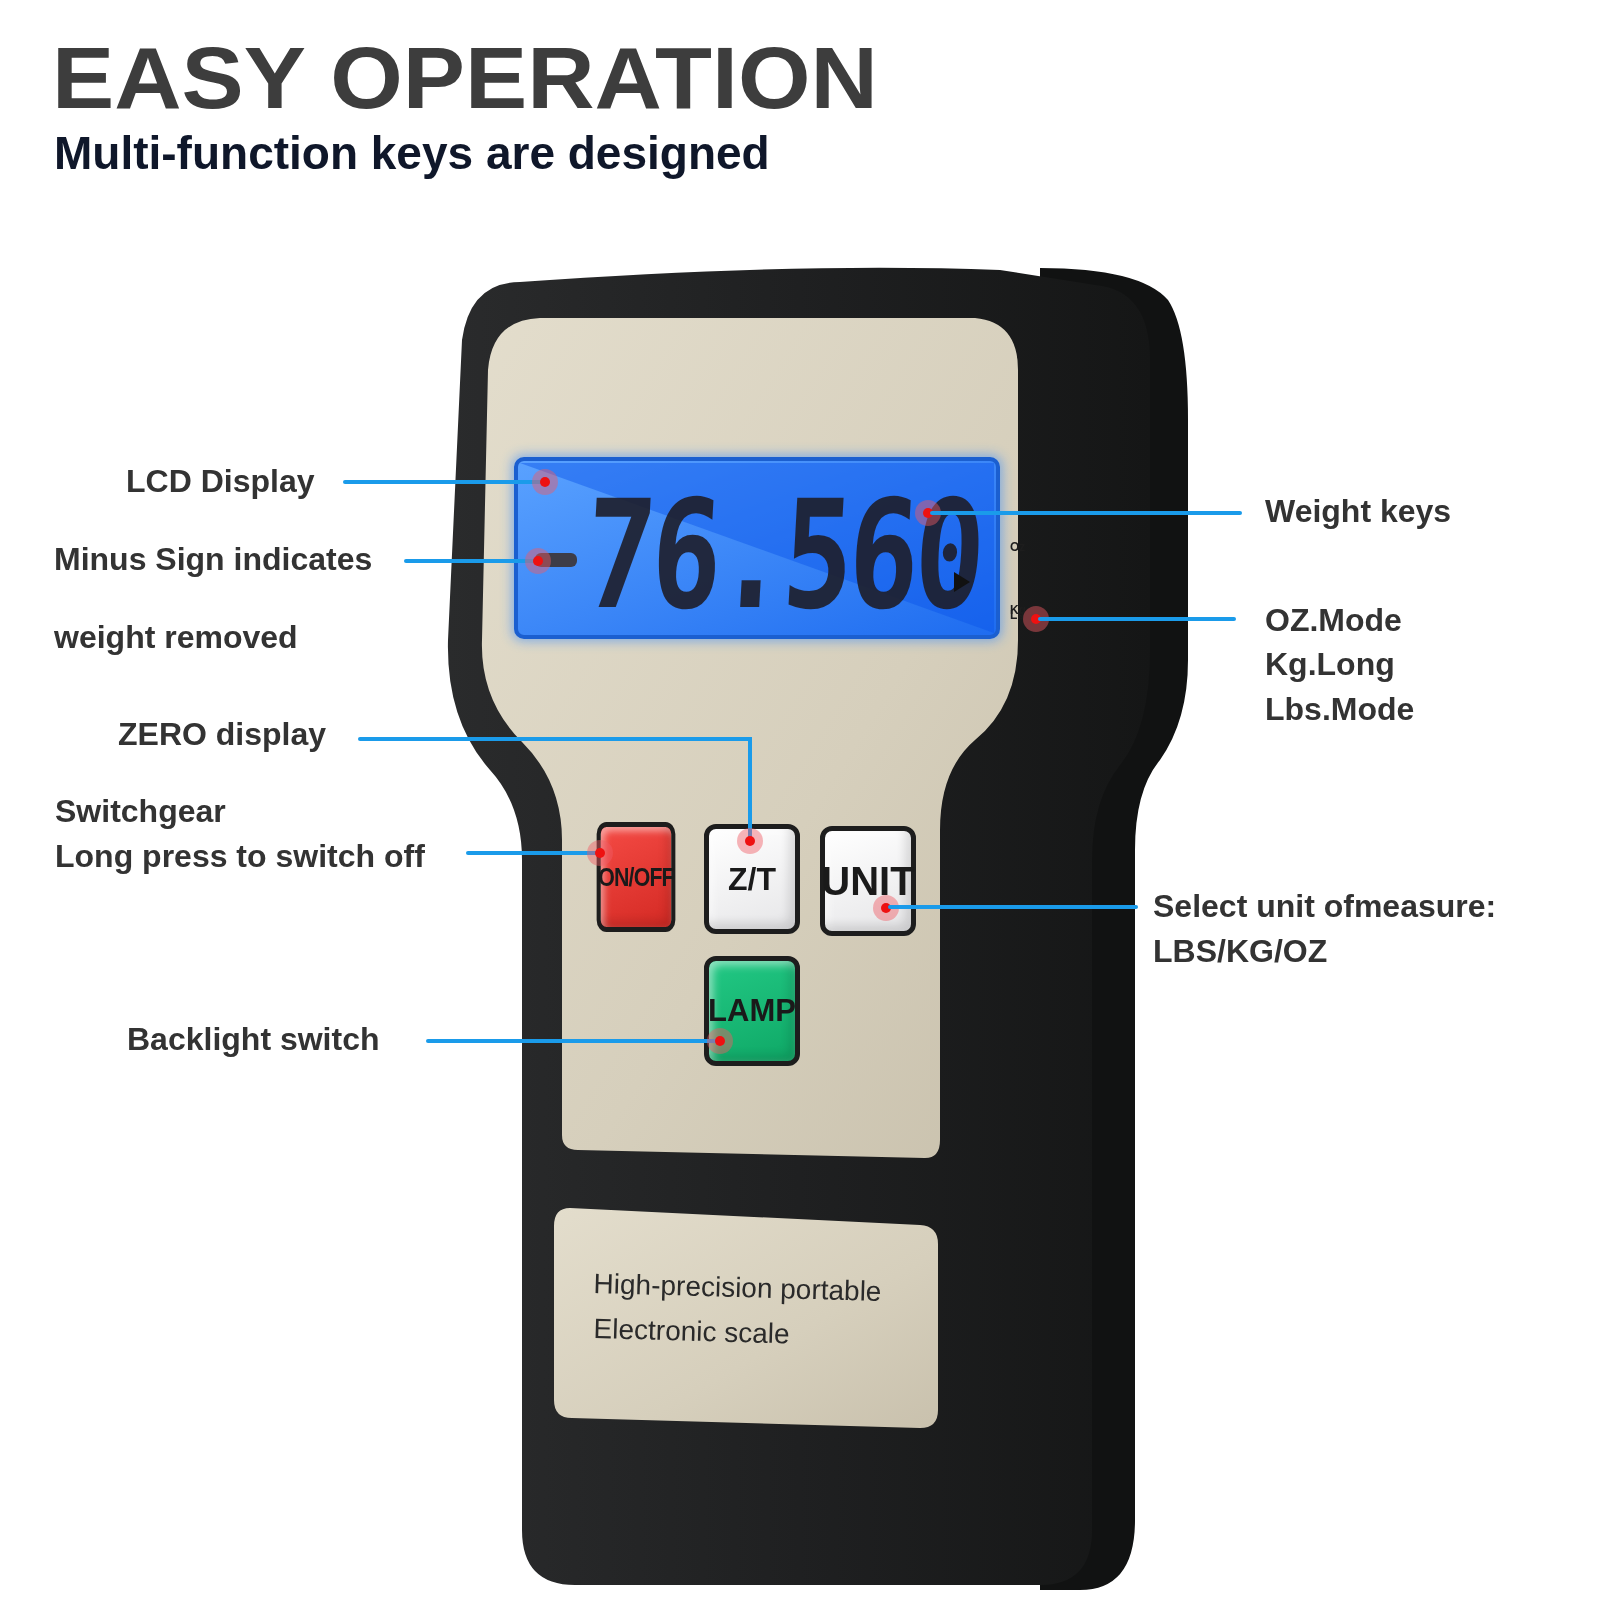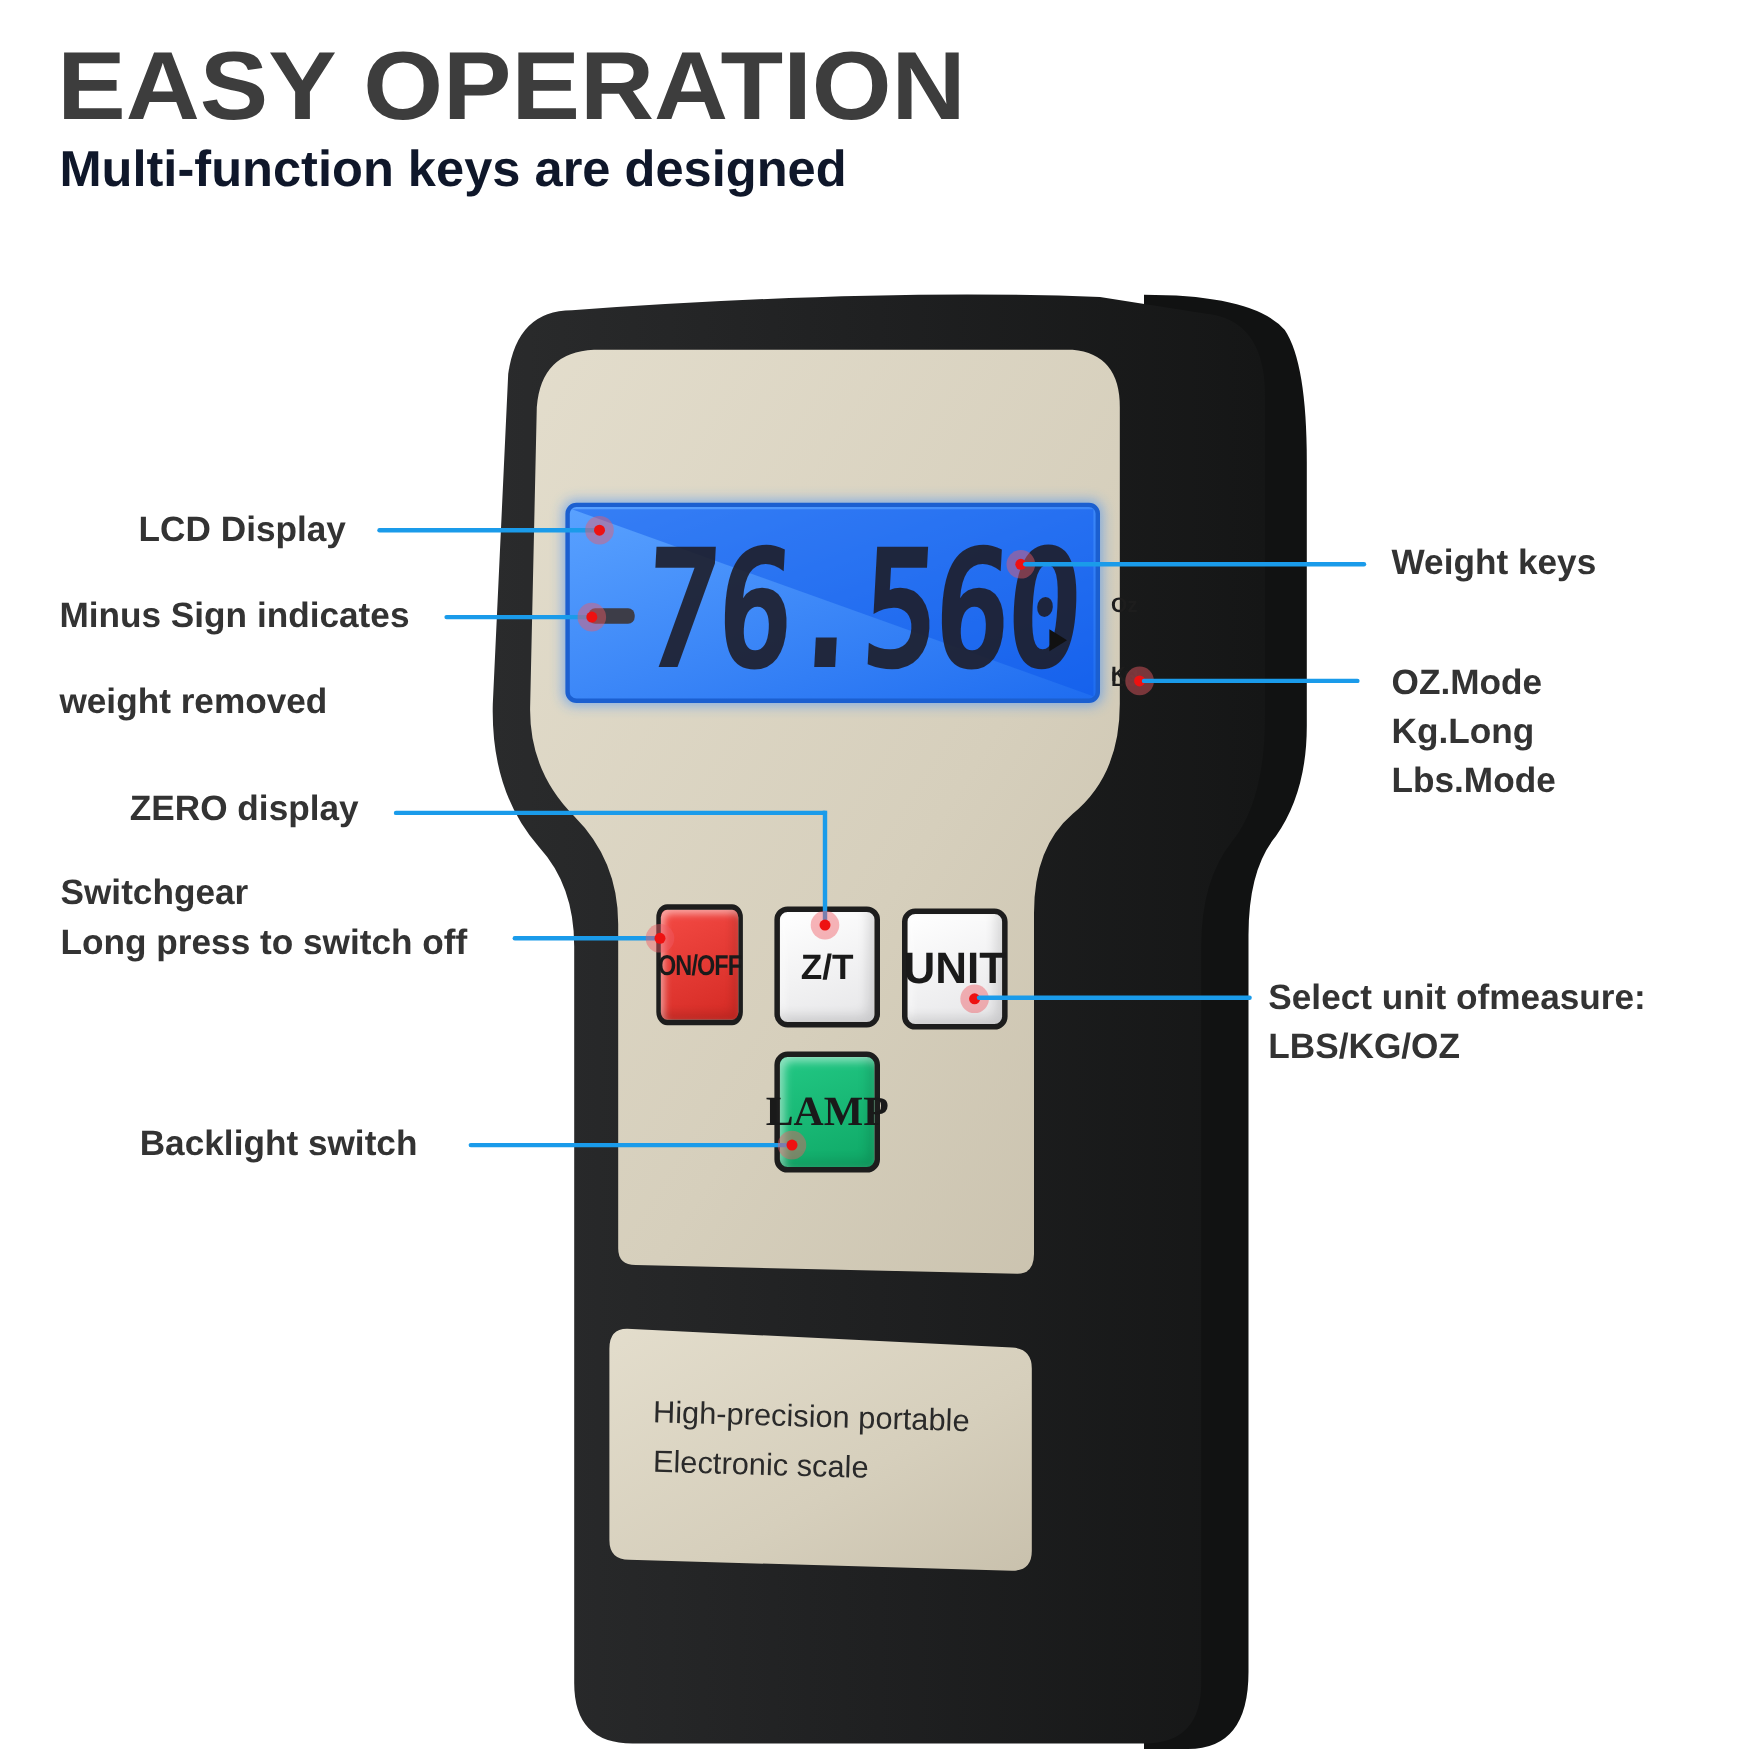--- a/index.html
+++ b/index.html
@@ -15,28 +15,28 @@
   .vleader { position: absolute; width: 4px; background: #1a9bea; }
   .dot { position: absolute; width: 26px; height: 26px; border-radius: 50%;
          background: rgba(240,90,100,0.45); transform: translate(-13px,-13px); }
   .dot::after { content: ""; position: absolute; left: 8px; top: 8px; width: 10px; height: 10px; border-radius: 50%; background: #ee1111; }
   .lcd-digits { position: absolute; left: 590px; top: 480px; font-family: "DejaVu Sans Mono", monospace;
                 font-size: 150px; font-weight: 700; color: #1e1e2a; letter-spacing: -6px; line-height: 1;
                 transform: scaleX(0.78) skewX(-4deg); transform-origin: left top; opacity: 0.9; }
   .lcd-minus { position: absolute; left: 535px; top: 553px; width: 42px; height: 14px; border-radius: 6px; background: #3d3d48; }
   .lcd-arrow { position: absolute; left: 954px; top: 572px; width: 0; height: 0;
                border-top: 10px solid transparent; border-bottom: 10px solid transparent; border-left: 16px solid #111; }
-  .unit-ind { position: absolute; left: 1010px; font-size: 19px; font-weight: 700; color: #1d1d1d; }
+  .unit-ind { position: absolute; left: 1010px; font-size: 12px; font-weight: 700; color: #1d1d1d; }
   .key { position: absolute; width: 86px; height: 100px; border-radius: 12px; border: 5px solid #1d1d1d;
          display: flex; align-items: center; justify-content: center; font-weight: 700; color: #1a1a1a;
          box-shadow: inset -6px -6px 10px rgba(0,0,0,0.12), inset 4px 4px 8px rgba(255,255,255,0.5); }
   .key-on { background: linear-gradient(160deg, #f44a44, #d42a24); font-size: 26px; letter-spacing: -1px; transform: scaleX(0.82); }
   .key-zt { background: linear-gradient(160deg, #ffffff, #e6e6e8); font-size: 32px; }
   .key-unit { background: linear-gradient(160deg, #ffffff, #e6e6e8); font-size: 40px; }
-  .key-lamp { background: linear-gradient(160deg, #22c884, #0fa866); font-size: 38px; font-family: Liberation Serif, serif; }
+  .key-lamp { background: linear-gradient(160deg, #22c884, #0fa866); font-size: 31px; }
   .plate-text { position: absolute; left: 594px; font-size: 28px; color: #2a2a2a; line-height: 1; transform: rotate(1.6deg); transform-origin: left top; }
 </style>
 </head>
 <body>
 
 <div class="headline">EASY OPERATION</div>
 <div class="subhead">Multi-function keys are designed</div>
 
 <svg class="device" viewBox="0 0 1601 1601" xmlns="http://www.w3.org/2000/svg">
   <defs>

